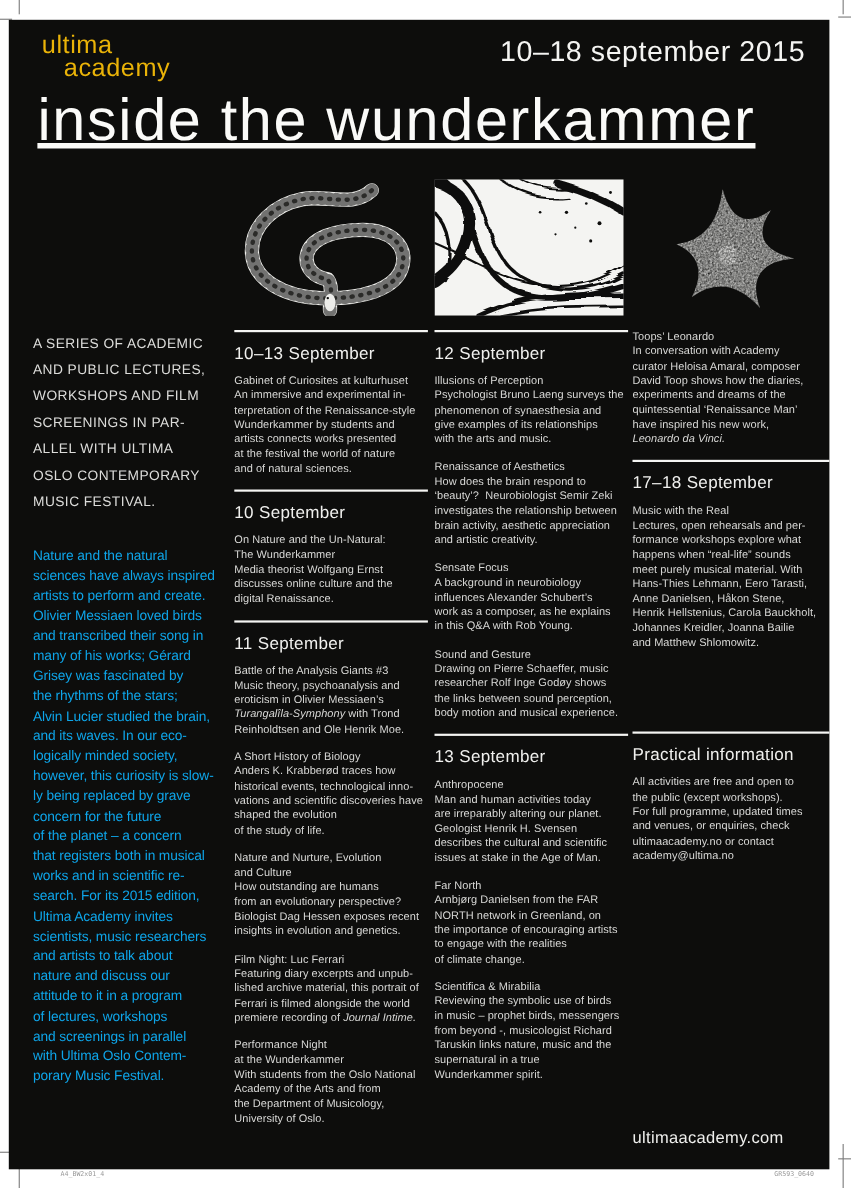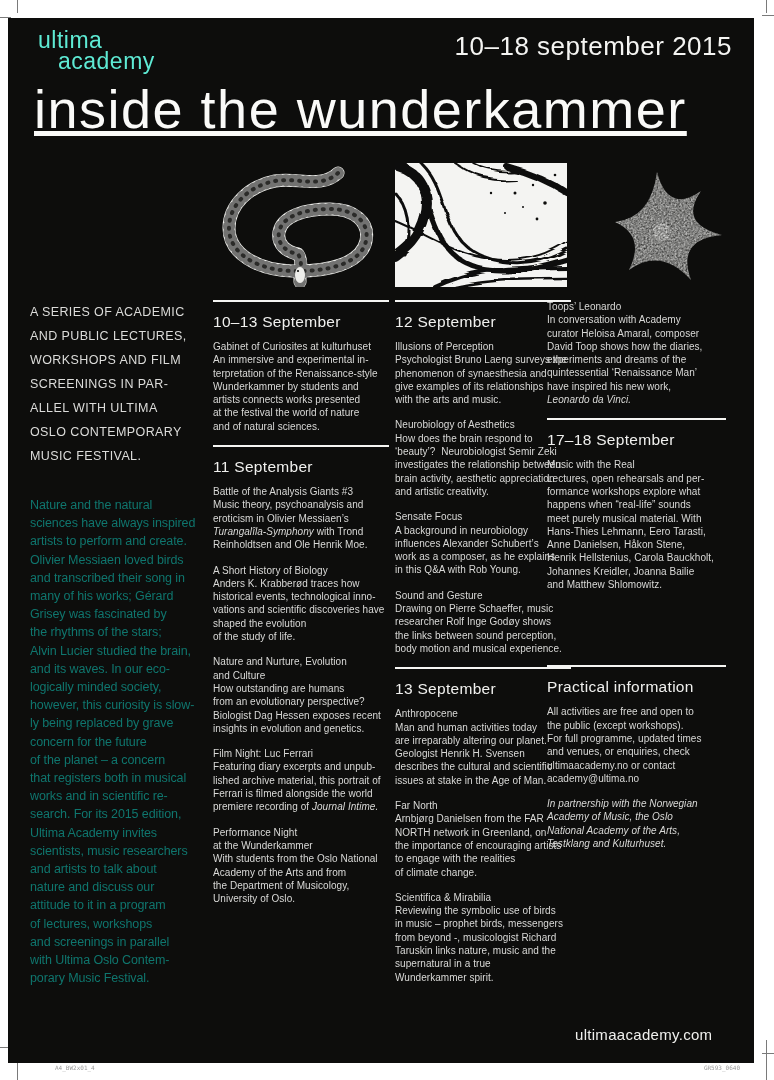--- a/index.html
+++ b/index.html
@@ -1,37 +1,37 @@
 <!DOCTYPE html>
 <html><head>
 <meta charset="utf-8">
 <style>
   html,body{margin:0;padding:0;background:#fff;}
   .page{position:relative;width:774px;height:1080px;background:#ffffff;overflow:hidden;
         font-family:"Liberation Sans",sans-serif;}
   .poster{position:absolute;left:8px;top:18px;width:746px;height:1045px;background:#0d0d0c;color:#e8e8e6;}
   
-  .brand{position:absolute;left:30px;top:12px;font-size:23px;line-height:21px;color:#5eead4;letter-spacing:.5px;}
+  .brand{position:absolute;left:30px;top:12px;font-size:23px;line-height:21px;color:#eab308;letter-spacing:.5px;}
   .brand .l2{margin-left:20px;}
   .dates{position:absolute;top:13px;right:22px;font-size:26px;color:#f4f4f2;letter-spacing:.5px;text-align:right;}
   .title{position:absolute;left:26px;top:60px;margin:0;font-size:54px;font-weight:normal;
          letter-spacing:1.5px;color:#fafaf8;white-space:nowrap;text-decoration:underline;}
   
   .img{position:absolute;}
   .img-snake{left:205px;top:147px;width:172px;height:122px;}
   .img-marble{left:387px;top:145px;width:172px;height:124px;}
   .img-star{left:587px;top:150px;width:135px;height:119px;}
   
   .col{position:absolute;top:282px;}
   .col1{left:22px;width:182px;}
   .col2{left:205px;width:176px;}
   .col3{left:387px;width:176px;}
-  .col4{left:539px;width:179px;}
+  .col4{left:567px;width:179px;}
   .caps{margin:0 0 28px 0;font-size:12.5px;line-height:24px;letter-spacing:.4px;white-space:pre;color:#dcdcda;}
-  .narr{margin:0;font-size:12.5px;line-height:18.2px;letter-spacing:-.1px;white-space:pre;color:#0f766e;}
+  .narr{margin:0;font-size:12.5px;line-height:18.2px;letter-spacing:-.1px;white-space:pre;color:#0ea5e9;}
   .rule{border:none;border-top:2px solid #f5f5f3;margin:0 0 10px 0;}
   .sec + .sec{margin-top:10px;}
   .sec.mt-xl{margin-top:74px;}
   .hd{margin:0 0 9px 0;font-size:15.5px;font-weight:normal;letter-spacing:.3px;color:#f0f0ee;line-height:19px;}
   .ev{margin-bottom:12px;}
   .evt,.evb{display:block;font-size:10px;line-height:13.3px;letter-spacing:.05px;white-space:pre;color:#d9d9d7;}
   .evb i{font-style:italic;}
   .website{position:absolute;left:567px;top:1008px;font-size:15px;letter-spacing:.3px;color:#f0f0ee;}
   
   .cm{position:absolute;background:#7a7a7a;}
@@ -173,20 +173,31 @@
           <span class="evb">An immersive and experimental in-
 terpretation of the Renaissance-style
 Wunderkammer by students and
 artists connects works presented
 at the festival the world of nature
 and of natural sciences.</span>
         </div>
       </section>
       <section class="sec">
         <hr class="rule">
+        <h2 class="hd">10 September</h2>
+        <div class="ev">
+          <span class="evt">On Nature and the Un-Natural:
+The Wunderkammer</span>
+          <span class="evb">Media theorist Wolfgang Ernst
+discusses online culture and the
+digital Renaissance.</span>
+        </div>
+      </section>
+      <section class="sec">
+        <hr class="rule">
         <h2 class="hd">11 September</h2>
         <div class="ev">
           <span class="evt">Battle of the Analysis Giants #3</span>
           <span class="evb">Music theory, psychoanalysis and
 eroticism in Olivier Messiaen’s
 <i>Turangalîla-Symphony</i> with Trond
 Reinholdtsen and Ole Henrik Moe.</span>
         </div>
         <div class="ev">
           <span class="evt">A Short History of Biology</span>
@@ -227,21 +238,21 @@
         <hr class="rule">
         <h2 class="hd">12 September</h2>
         <div class="ev">
           <span class="evt">Illusions of Perception</span>
           <span class="evb">Psychologist Bruno Laeng surveys the
 phenomenon of synaesthesia and
 give examples of its relationships
 with the arts and music.</span>
         </div>
         <div class="ev">
-          <span class="evt">Neurobiology of Aesthetics</span>
+          <span class="evt">Renaissance of Aesthetics</span>
           <span class="evb">How does the brain respond to
 ‘beauty’?  Neurobiologist Semir Zeki
 investigates the relationship between
 brain activity, aesthetic appreciation
 and artistic creativity.</span>
         </div>
         <div class="ev">
           <span class="evt">Sensate Focus</span>
           <span class="evb">A background in neurobiology
 influences Alexander Schubert’s
@@ -320,25 +331,19 @@
         <hr class="rule">
         <h2 class="hd">Practical information</h2>
         <div class="ev">
           <span class="evb">All activities are free and open to
 the public (except workshops).
 For full programme, updated times
 and venues, or enquiries, check
 ultimaacademy.no or contact
 academy@ultima.no</span>
         </div>
-        <div class="ev">
-          <span class="evb"><i>In partnership with the Norwegian
-Academy of Music, the Oslo
-National Academy of the Arts,
-Testklang and Kulturhuset.</i></span>
-        </div>
       </section>
     </div>
 
     <div class="website">ultimaacademy.com</div>
 
   </div>
 </div>
 
 </body></html>

